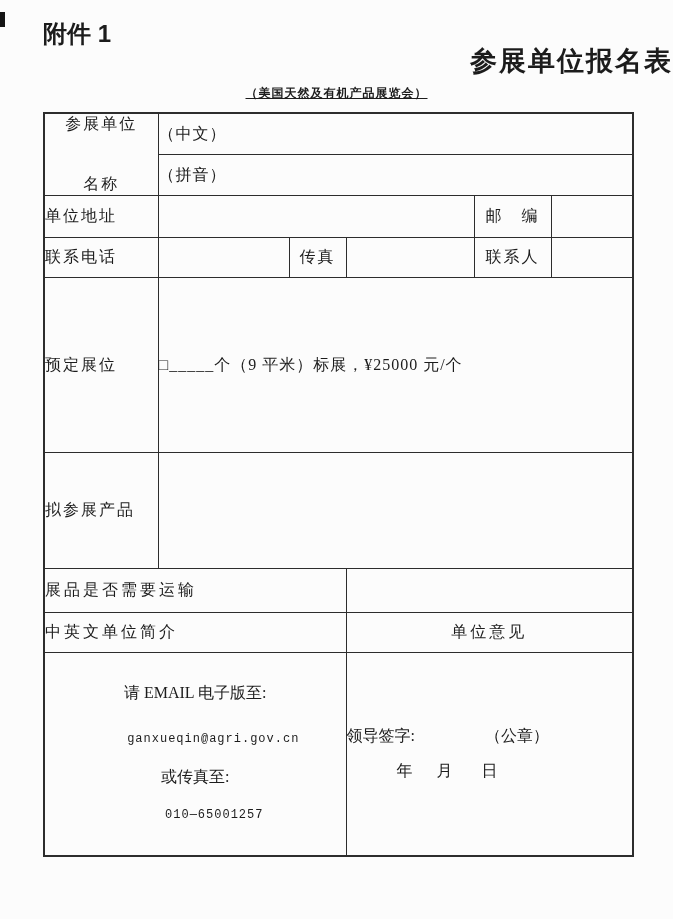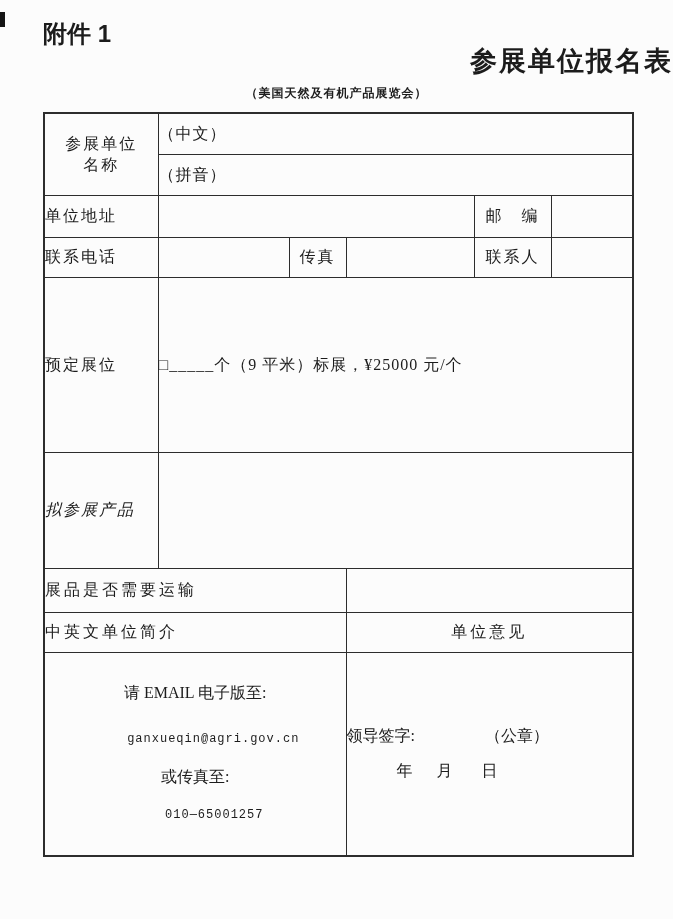--- a/index.html
+++ b/index.html
@@ -15,39 +15,39 @@
     font-size:24px; font-weight:bold;
     font-family:"Liberation Sans", sans-serif;
   }
   .title {
     position:absolute; left:0; top:43px; width:673px;
     text-align:right; font-size:27px; font-weight:bold; letter-spacing:2px;
     font-family:"Liberation Sans", sans-serif;
   }
   .subtitle {
     position:absolute; left:0; top:85px; width:673px;
-    text-align:center; font-size:12px; font-weight:bold; letter-spacing:1px;
+    text-align:center; font-size:12px; font-weight:bold; letter-spacing:1px;text-decoration:underline;
   }
   table.form {
     position:absolute; left:43px; top:112px; width:589px;
     border-collapse:collapse; table-layout:fixed;
     border:2px solid #2d2d2d;
   }
   table.form td {
     border:1px solid #2d2d2d; padding:0;
     font-size:16px; vertical-align:middle;
   }
   .r1 { height:41px; } .r2 { height:40px; } .r3 { height:42px; }
-  .r4 { height:40px; } .r5 { height:175px; } .r6 { height:116px;font-style:italic; }
+  .r4 { height:40px; } .r5 { height:175px; } .r6 { height:116px; }
   .r7 { height:44px; } .r8 { height:40px; } .r9 { height:203px; }
 
   .lab { padding-left:7px; letter-spacing:2px; }
   .lab-center { text-align:center; letter-spacing:2px; }
   .stack {
-    display:flex; flex-direction:column; justify-content:center;
+    display:flex; flex-direction:column; justify-content:space-between;
     align-items:center; height:81px; letter-spacing:2px;
   }
   .val-indent { padding-left:14px; letter-spacing:1px; }
   .booth-cell { vertical-align:top; padding:50px 0 0 28px; font-size:17px; letter-spacing:1px; }
   .half-header { text-align:left; padding-right:57px; letter-spacing:3px; font-size:15px; }
   .center-header { text-align:center; letter-spacing:3px; font-size:15px; }
   .email-cell { vertical-align:top; padding:28px 0 0 6px; font-size:16px;text-align:center; }
   .email-cell .line2 { margin:26px 0 0 36px; }
   .email-cell .line3 { margin:18px 0 0 0; }
   .email-cell .line4 { margin:18px 0 0 38px; }

